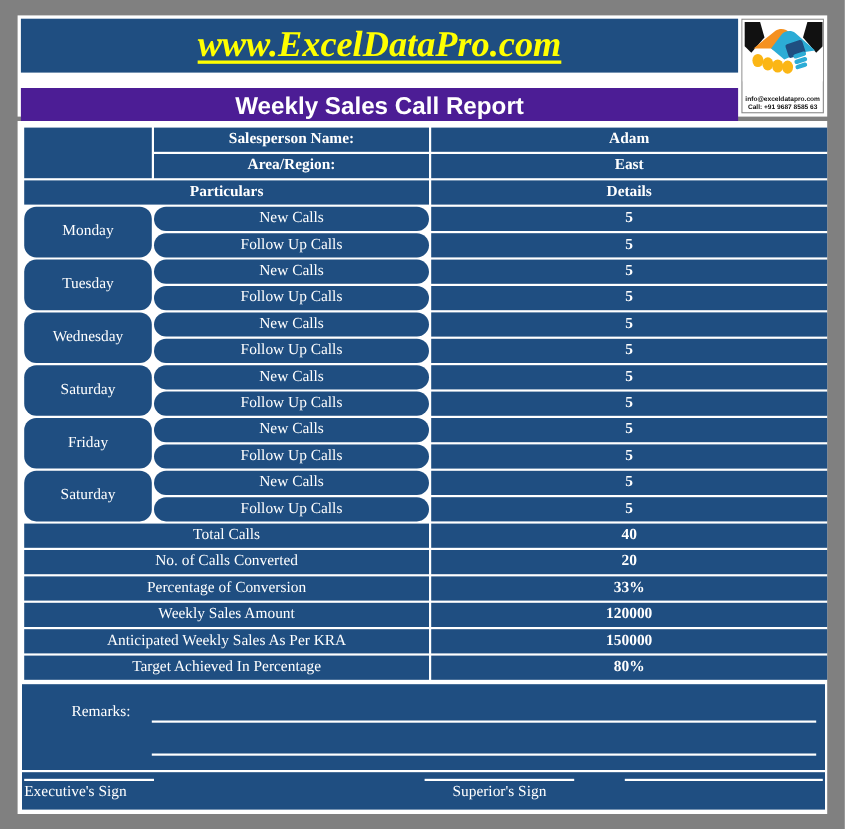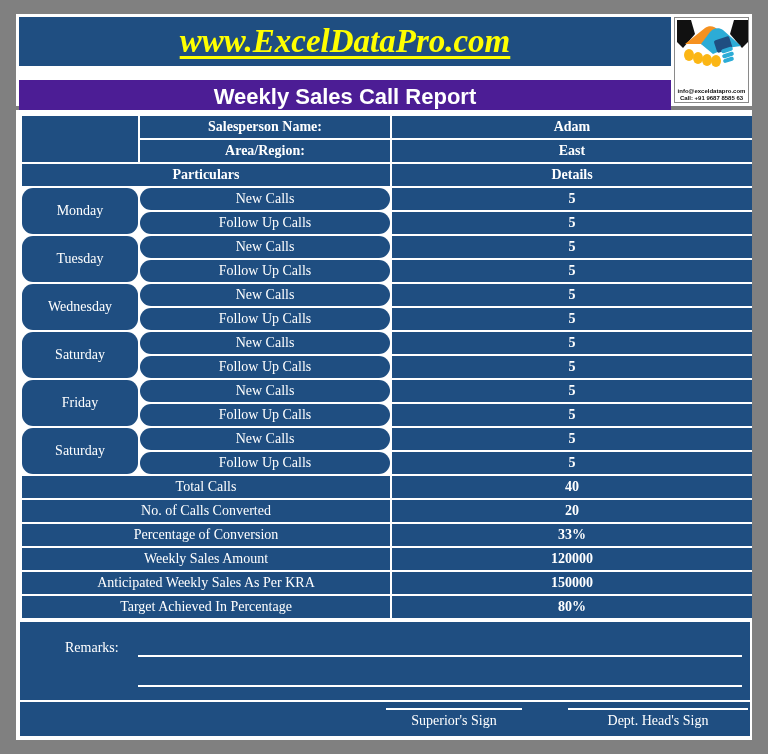--- a/index.html
+++ b/index.html
@@ -372,23 +372,26 @@
       </tbody>
     </table>
 
     <div class="remarks">
       <span class="remarks-label">Remarks:</span>
       <div class="rline rline1"></div>
       <div class="rline rline2"></div>
     </div>
 
     <div class="signbar">
+      <div class="sig sig-exec">
+        <div class="sline"></div>
+        <div class="stext">Executive's Sign</div>
+      </div>
       <div class="sig sig-sup">
         <div class="sline"></div>
         <div class="stext">Superior's Sign</div>
       </div>
       <div class="sig sig-head">
         <div class="sline"></div>
-        <div class="stext">Dept. Head's Sign</div>
       </div>
     </div>
   </div>
 </div>
 
 </body></html>

